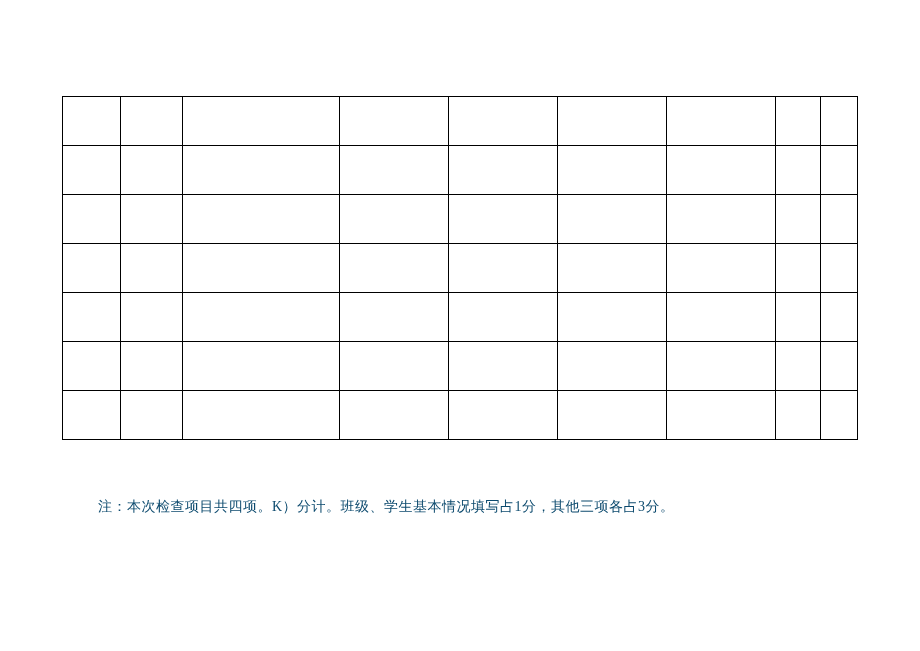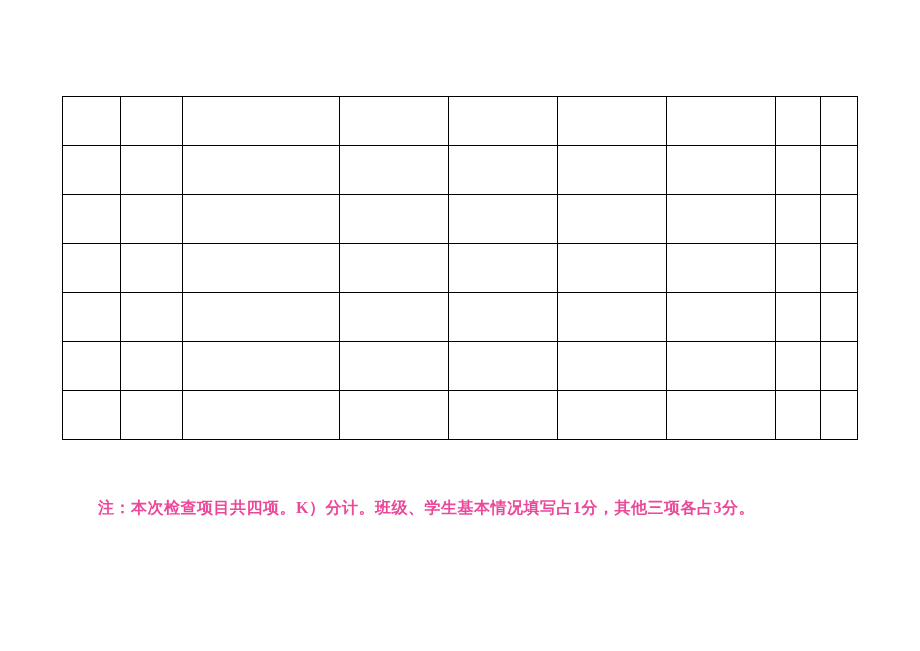--- a/index.html
+++ b/index.html
@@ -35,24 +35,23 @@
     .col4 { width: 109px; }
     .col5 { width: 110px; }
     .col6 { width: 109px; }
     .col7 { width: 109px; }
     .col8 { width: 45px; }
     .col9 { width: 37px; }
     .note {
       position: absolute;
       top: 498px;
       left: 98px;
-      font-size: 16px;
-      color: #ec4899;
+      font-size: 14px;
+      color: #0c4a6e;
       letter-spacing: 0.5px;
-      font-weight: bold;
     }
   </style>
 </head>
 <body>
 
 <div class="table-container">
   <table>
     <tbody>
       <tr>
         <td class="col1"></td>

